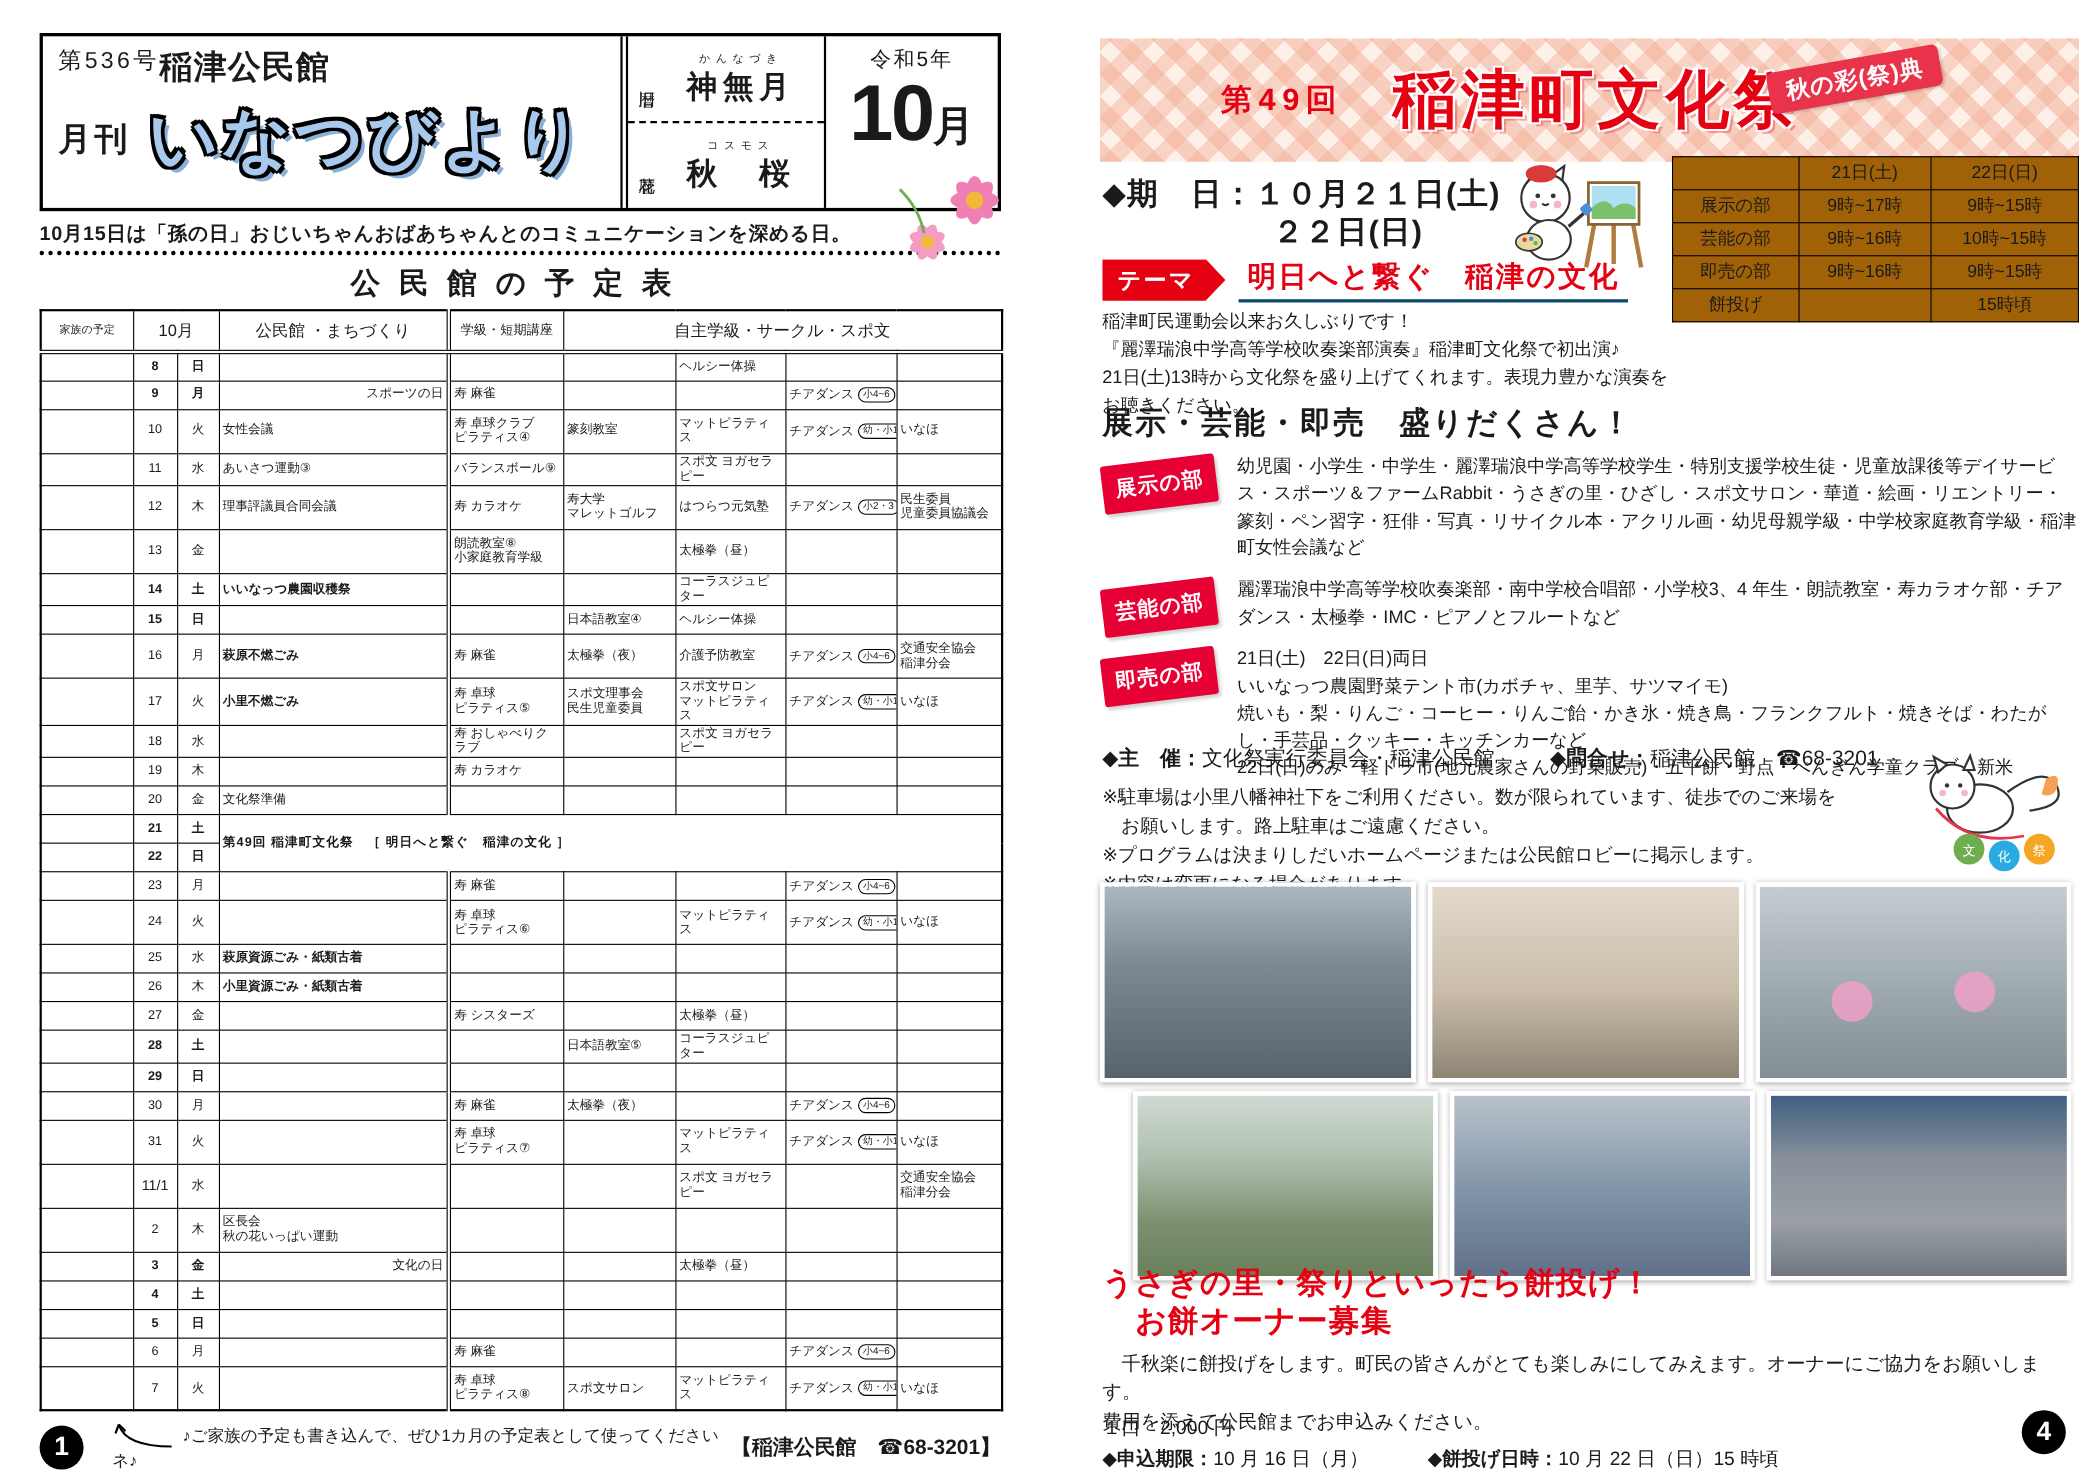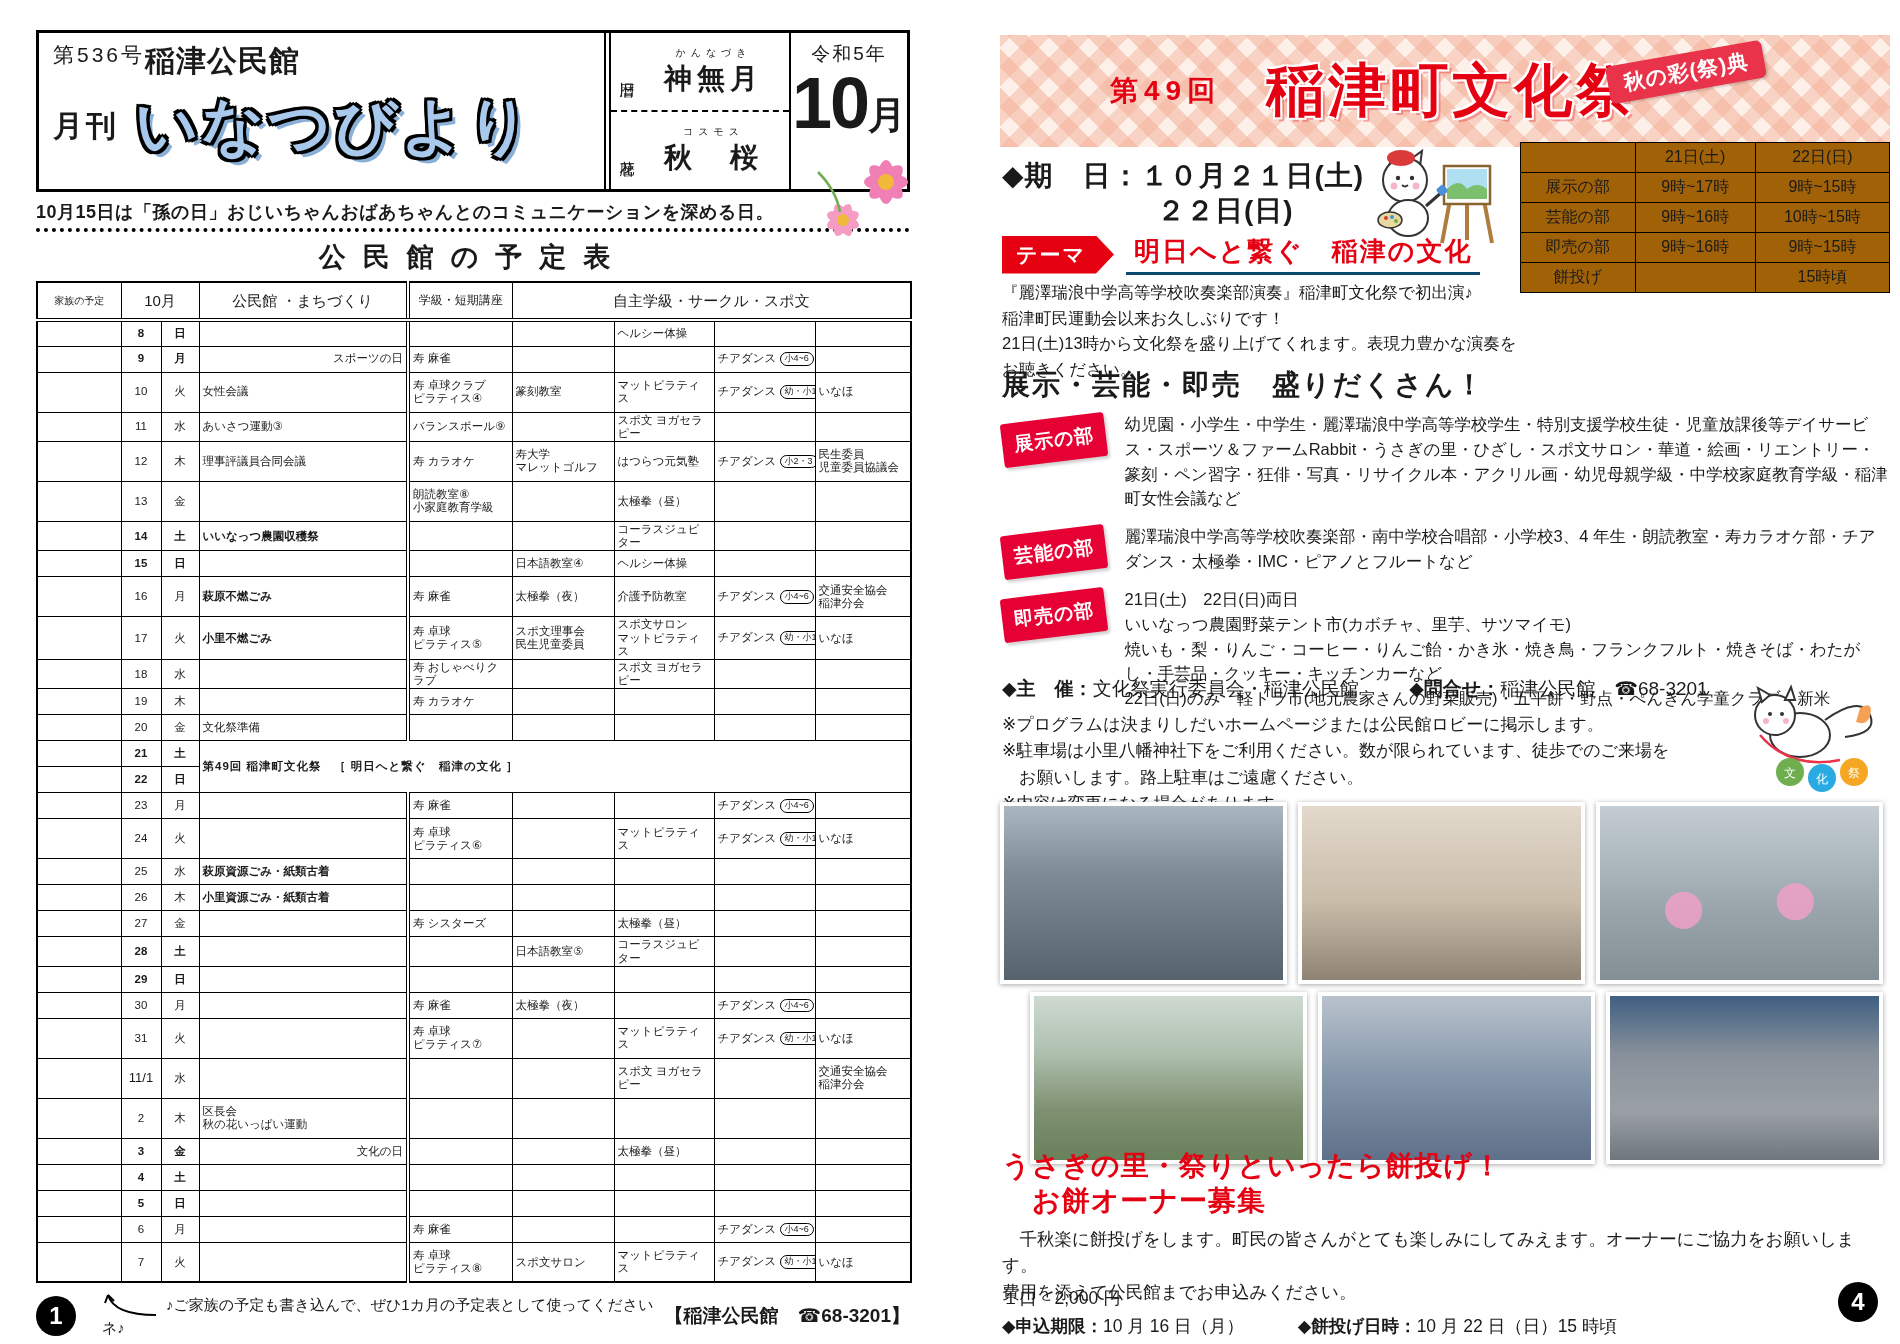--- a/index.html
+++ b/index.html
@@ -20,21 +20,21 @@
     text-shadow:-3px -3px 0 #000,3px -3px 0 #000,-3px 3px 0 #000,3px 3px 0 #000,
       -3px 0 0 #000,3px 0 0 #000,0 -3px 0 #000,0 3px 0 #000,6px 6px 0 #8ab0d8; }
   .vdiv { width:7px; border-left:2px solid #000; border-right:2px solid #000; margin:0; }
   .cal { width:180px; border-right:2px solid #000; display:flex; flex-direction:column; }
   .cal-row { flex:1; display:flex; align-items:center; padding:4px 6px; }
   .cal-row.first { border-bottom:2px dashed #000; }
   .cal-label { writing-mode:vertical-rl; font-size:15px; letter-spacing:2px; margin-right:8px; }
   .cal-name { flex:1; text-align:center; }
   .furi { font-size:10px; letter-spacing:5px; }
   .cname { font-size:28px; font-weight:800; letter-spacing:5px; }
-  .month-col { width:116px; text-align:center; padding-top:8px; }
+  .month-col { width:156px; text-align:center; padding-top:8px; }
   .era { font-size:19px; letter-spacing:2px; }
   .mnum { font-size:72px; font-weight:800; line-height:1; letter-spacing:-2px; }
   .mkanji { font-size:38px; font-weight:800; }
   .flowers { position:absolute; right:-18px; top:112px; z-index:5; pointer-events:none; }
 
   .notice { margin-top:8px; font-size:18px; font-weight:700; border-bottom:4px dotted #000; padding-bottom:4px; letter-spacing:.5px; }
   .sched-title { text-align:center; font-size:27px; font-weight:800; letter-spacing:17px; margin:7px 0 6px; }
 
   table.sched { border-collapse:collapse; table-layout:fixed; width:100%; border:2.5px solid #000; }
   table.sched td { border:1.5px solid #000; font-size:11.5px; padding:1px 3px; vertical-align:middle; line-height:1.15; overflow:hidden; }
@@ -622,22 +622,22 @@
           </tr>
           <tr>
             <td class="hl">餅投げ</td>
             <td></td>
             <td>15時頃</td>
           </tr>
         </tbody>
     </table>
 
     <div class="intro" id="intro">
+        <div>稲津町民運動会以来お久しぶりです！</div>
         <div>『麗澤瑞浪中学高等学校吹奏楽部演奏』稲津町文化祭で初出演♪</div>
-        <div>稲津町民運動会以来お久しぶりです！</div>
         <div>21日(土)13時から文化祭を盛り上げてくれます。表現力豊かな演奏をお聴きください。</div>
       </div>
 
     <div class="sec-heading">展示・芸能・即売　盛りだくさん！</div>
     <div class="sections" id="sections">
         <div class="sec">
           <span class="ribbon">展示の部</span>
           <div class="sec-text">幼児園・小学生・中学生・麗澤瑞浪中学高等学校学生・特別支援学校生徒・児童放課後等デイサービス・スポーツ＆ファームRabbit・うさぎの里・ひざし・スポ文サロン・華道・絵画・リエントリー・篆刻・ペン習字・狂俳・写真・リサイクル本・アクリル画・幼児母親学級・中学校家庭教育学級・稲津町女性会議など</div>
         </div>
         <div class="sec">
@@ -650,22 +650,22 @@
         </div>
       </div>
 
     <div class="org-line">
       <b>◆主　催：</b><span>文化祭実行委員会・稲津公民館</span>
       <span style="display:inline-block;width:40px"></span>
       <b>◆問合せ：</b><span>稲津公民館　☎68-3201</span>
     </div>
 
     <div class="notes" id="notes">
+        <div>※駐車場は小里八幡神社下をご利用ください。数が限られています、徒歩でのご来場を<br>　お願いします。路上駐車はご遠慮ください。</div>
         <div>※プログラムは決まりしだいホームページまたは公民館ロビーに掲示します。</div>
-        <div>※駐車場は小里八幡神社下をご利用ください。数が限られています、徒歩でのご来場を<br>　お願いします。路上駐車はご遠慮ください。</div>
         <div>※内容は変更になる場合があります。</div>
       </div>
 
     <svg class="mascot-fox" width="160" height="140" viewBox="0 0 160 140">
       <path d="M95,60 q35,-25 45,-5 q8,18 -25,22" fill="#fff" stroke="#333" stroke-width="2"></path>
       <path d="M130,48 q14,-8 10,8 q-3,10 -14,6 z" fill="#f5a054"></path>
       <ellipse cx="70" cy="75" rx="30" ry="22" fill="#fff" stroke="#333" stroke-width="2"></ellipse>
       <circle cx="45" cy="55" r="20" fill="#fff" stroke="#333" stroke-width="2"></circle>
       <path d="M32,42 l-4,-14 12,7 z" fill="#fff" stroke="#333" stroke-width="2"></path>
       <path d="M55,40 l6,-13 4,13 z" fill="#fff" stroke="#333" stroke-width="2"></path>

